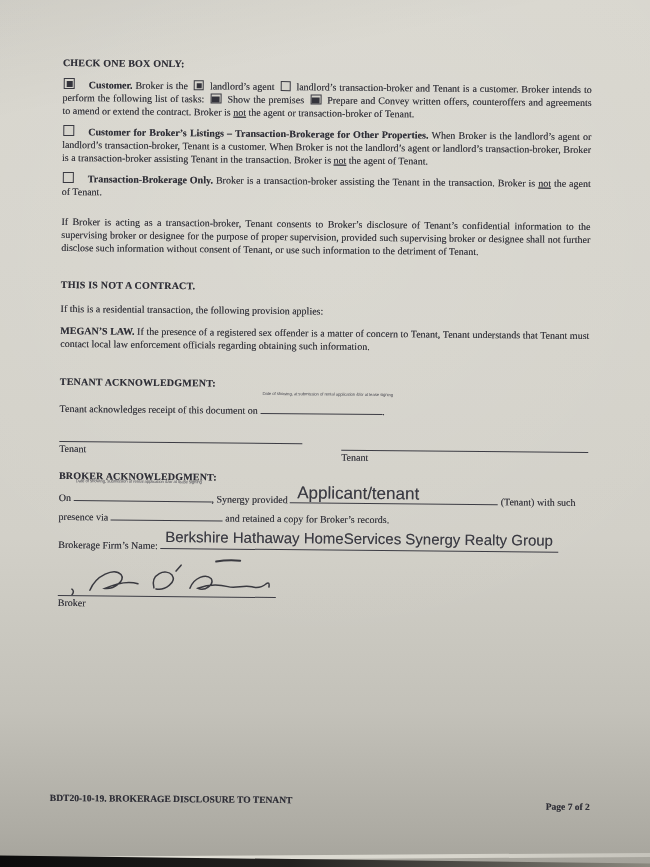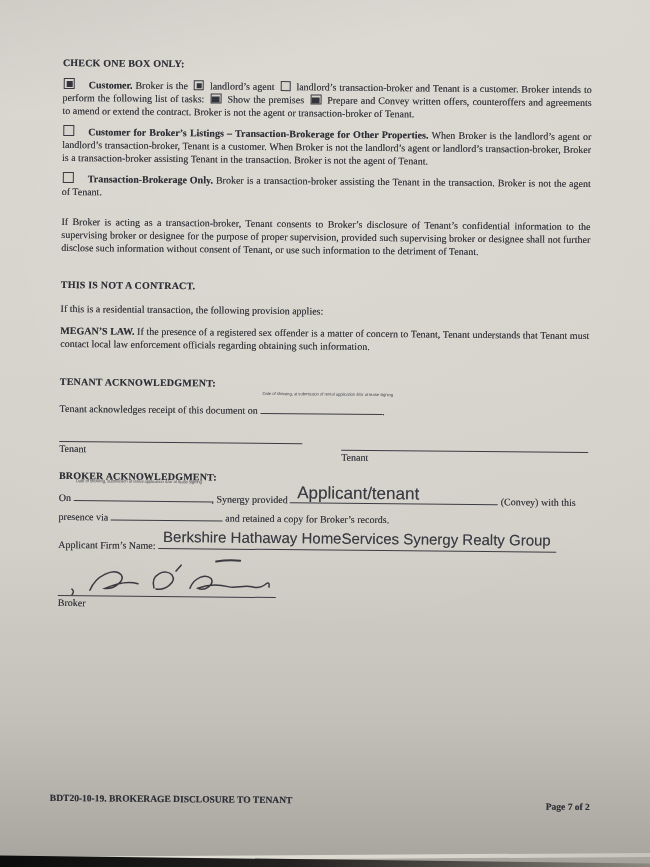--- a/index.html
+++ b/index.html
@@ -16,21 +16,21 @@
     clip-path:polygon(0 28%,100% 78%,100% 100%,0 100%);}
   .paper-edge{position:absolute;left:0;right:0;bottom:8px;height:4px;
     background:linear-gradient(90deg,#efede4,#dddbd2 70%,#c9c7bf);
     transform:rotate(-0.35deg);opacity:.9;}
   .content{position:absolute;left:63px;top:57px;width:529px;
     transform:rotate(0.55deg);transform-origin:top left;
     text-shadow:0 0 0.5px rgba(47,47,55,0.55);}
   .h{font-size:10px;font-weight:bold;letter-spacing:.2px;margin:0;}
   .para{font-size:10px;line-height:13px;text-align:justify;margin:0;}
   .b{font-weight:bold;}
-  .u{text-underline-offset:1px;}
+  .u{text-decoration:underline;text-underline-offset:1px;}
   .cb{position:relative;display:inline-block;width:8px;height:8px;border:1px solid #3a3a42;
     background:#d6d4cc;vertical-align:-1px;margin:0 3px;}
   .para > .cb:first-child{margin:0 14px 0 1px;width:9px;height:9px;}
   .cb i{position:absolute;inset:1.5px;background:#33333b;}
   .cb-filled{width:9px;}
   .cb-filled i{top:2px;left:.5px;right:.5px;bottom:.5px;}
   .blank{position:relative;display:inline-block;border-bottom:1px solid #3c3c44;height:13px;vertical-align:baseline;}
   .cap{position:absolute;left:2px;bottom:11px;font-family:"Liberation Sans","DejaVu Sans",sans-serif;
     font-size:4.3px;letter-spacing:-0.1px;color:#4a4a52;white-space:nowrap;text-shadow:none;}
   .fill{position:absolute;left:7px;bottom:1px;font-family:"Liberation Sans","DejaVu Sans",sans-serif;
@@ -94,31 +94,31 @@
     <div class="h mb6">BROKER ACKNOWLEDGMENT:</div>
 
     <div class="inline-row">
       <span>On</span>
       <span class="blank" style="width:138px;">
         <span class="cap">Date of showing, submission of rental application &amp;/or at lease signing</span>
       </span><span>, Synergy provided</span>
       <span class="blank" style="width:208px;">
         <span class="fill">Applicant/tenant</span>
       </span>
-      <span>(Convey)  with  this</span>
+      <span>(Tenant)  with  such</span>
     </div>
 
     <div class="inline-row mb6">
       <span>presence via</span>
       <span class="blank" style="width:112px;"></span>
       <span>and retained a copy for Broker’s records.</span>
     </div>
 
     <div class="inline-row mb2" style="line-height:20px;">
-      <span>Applicant Firm’s Name:</span>
+      <span>Brokerage Firm’s Name:</span>
       <span class="blank" style="width:398px;height:16px;">
         <span class="fill fill-lg">Berkshire Hathaway HomeServices Synergy Realty Group</span>
       </span>
     </div>
 
     <div class="sigblock">
       <svg class="sig-svg" width="220" height="38" viewBox="0 0 220 38">
         <g fill="none" stroke="#3a3a40" stroke-width="1.5" stroke-linecap="round">
           <path d="M150,3 q12,-2 24,-1" stroke-width="2"></path>
           <path d="M6,32 q3,2 0,6"></path>

